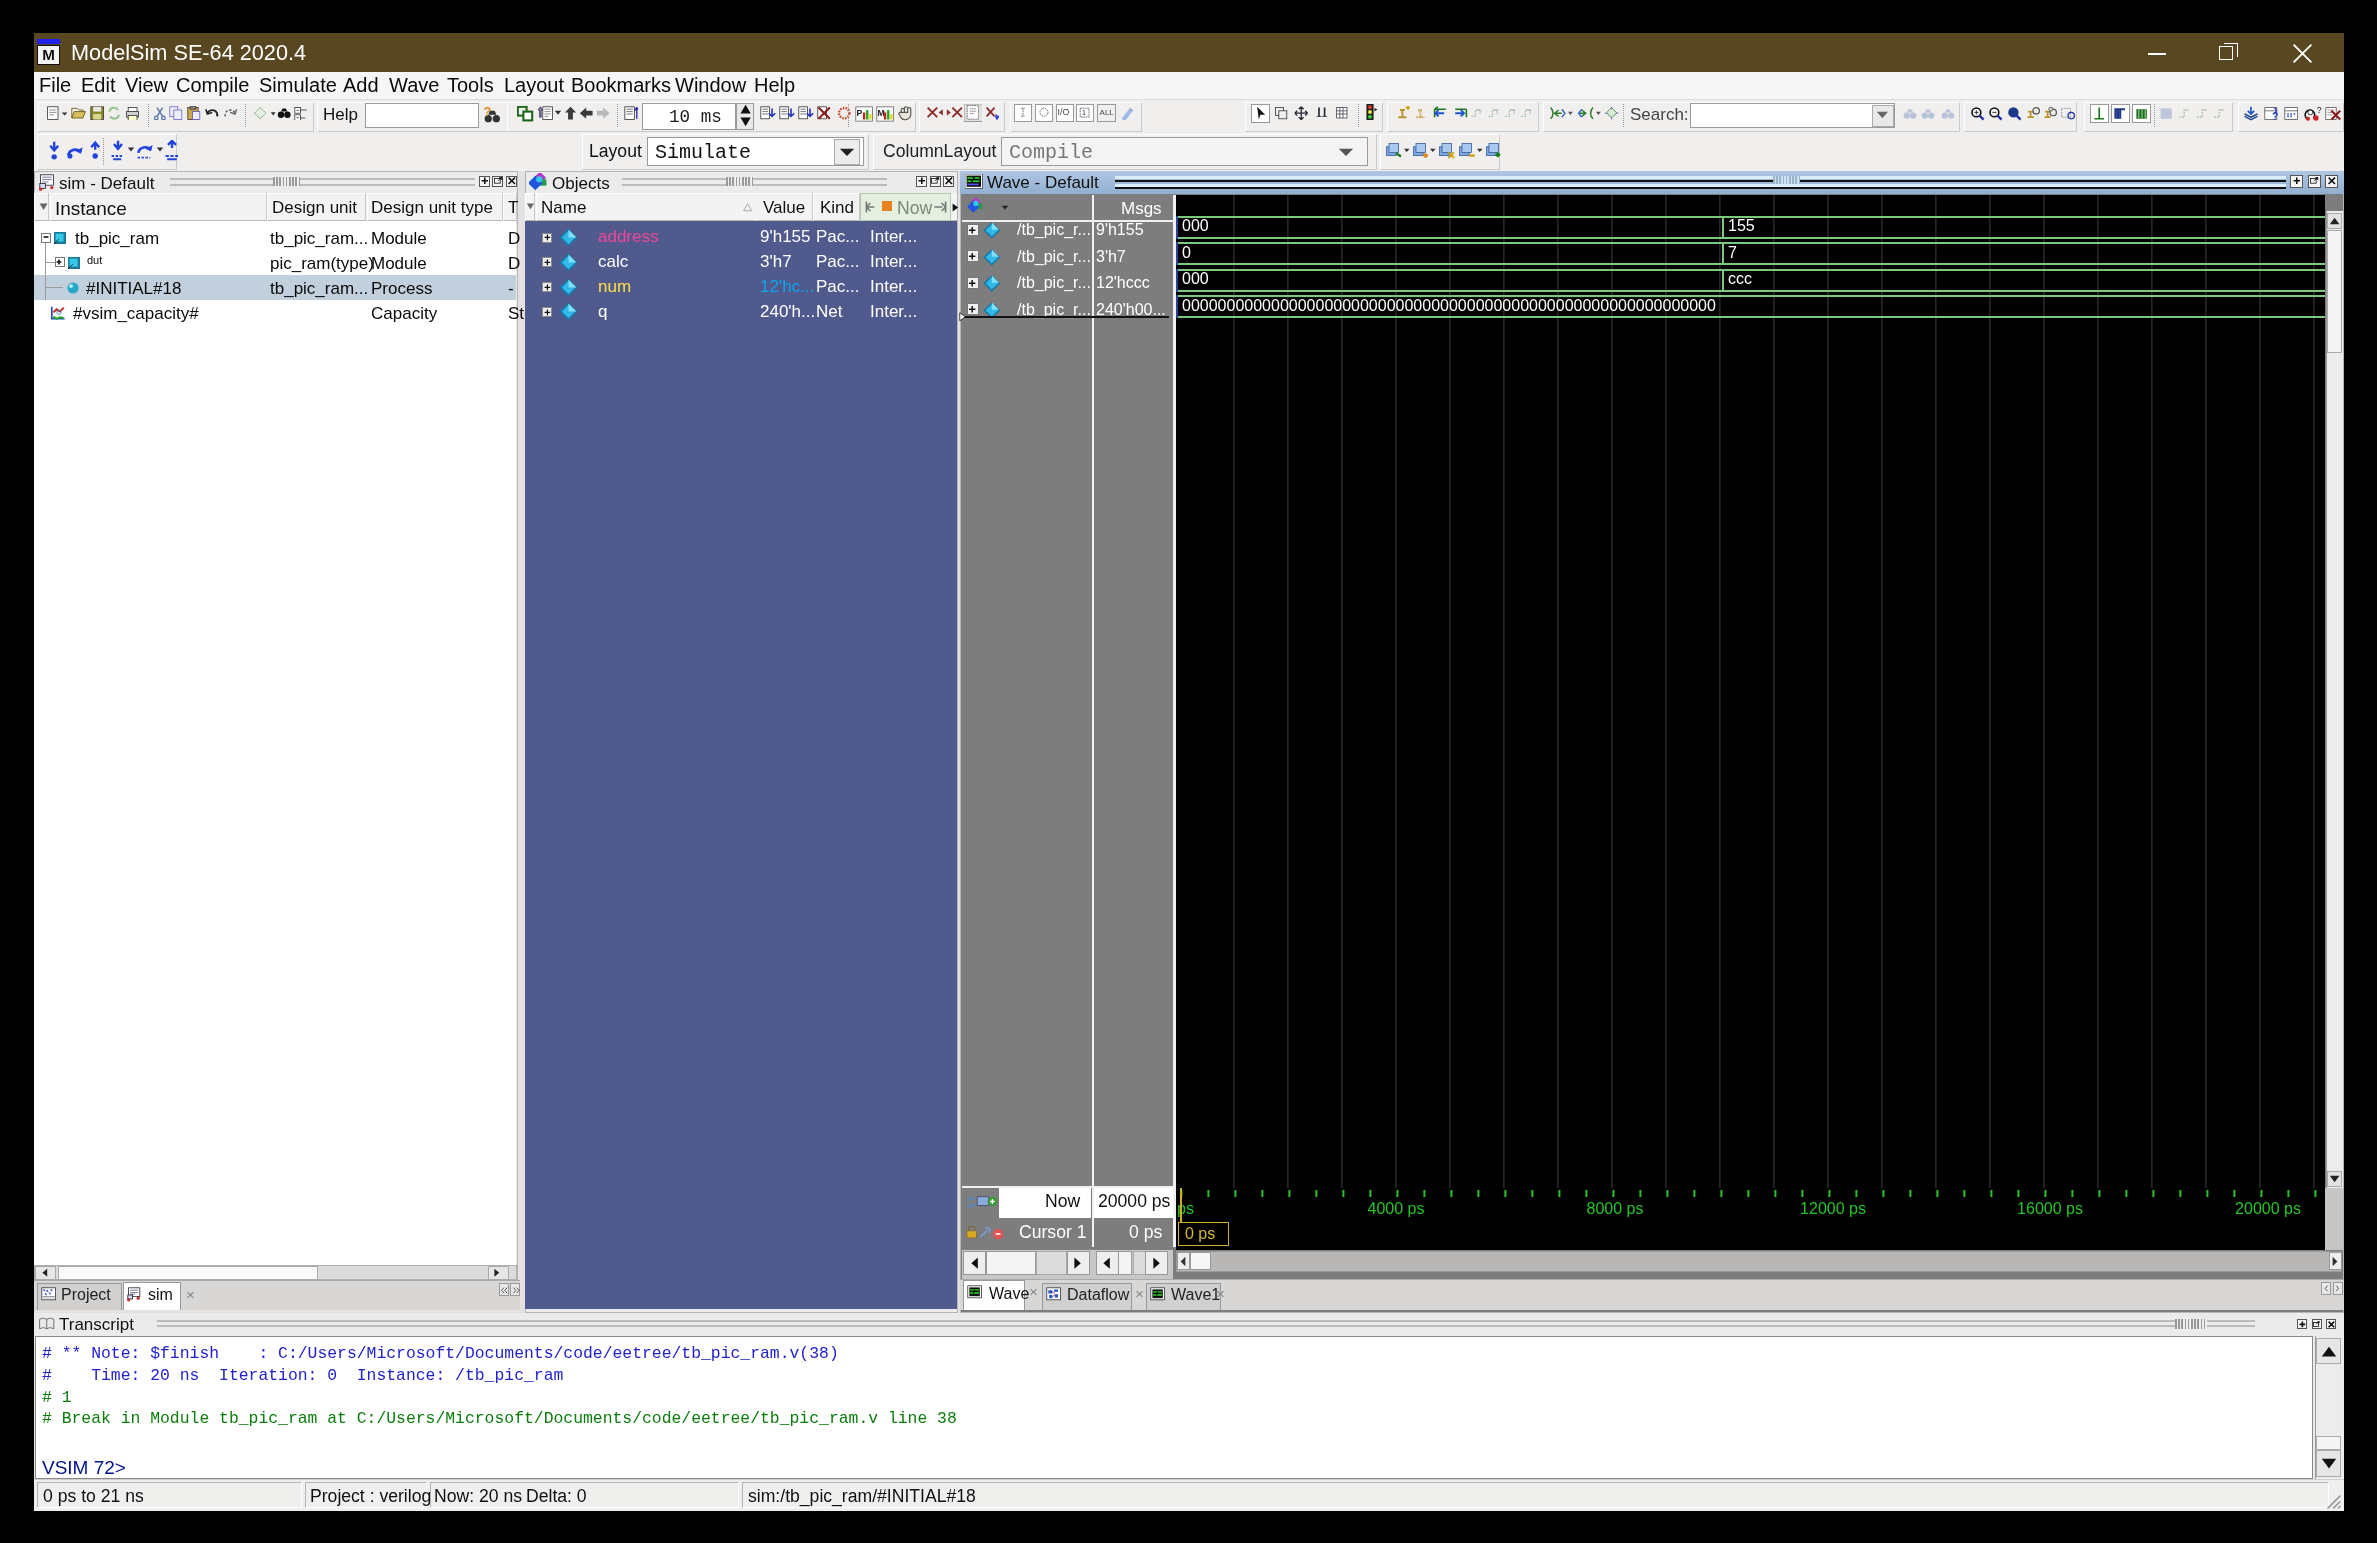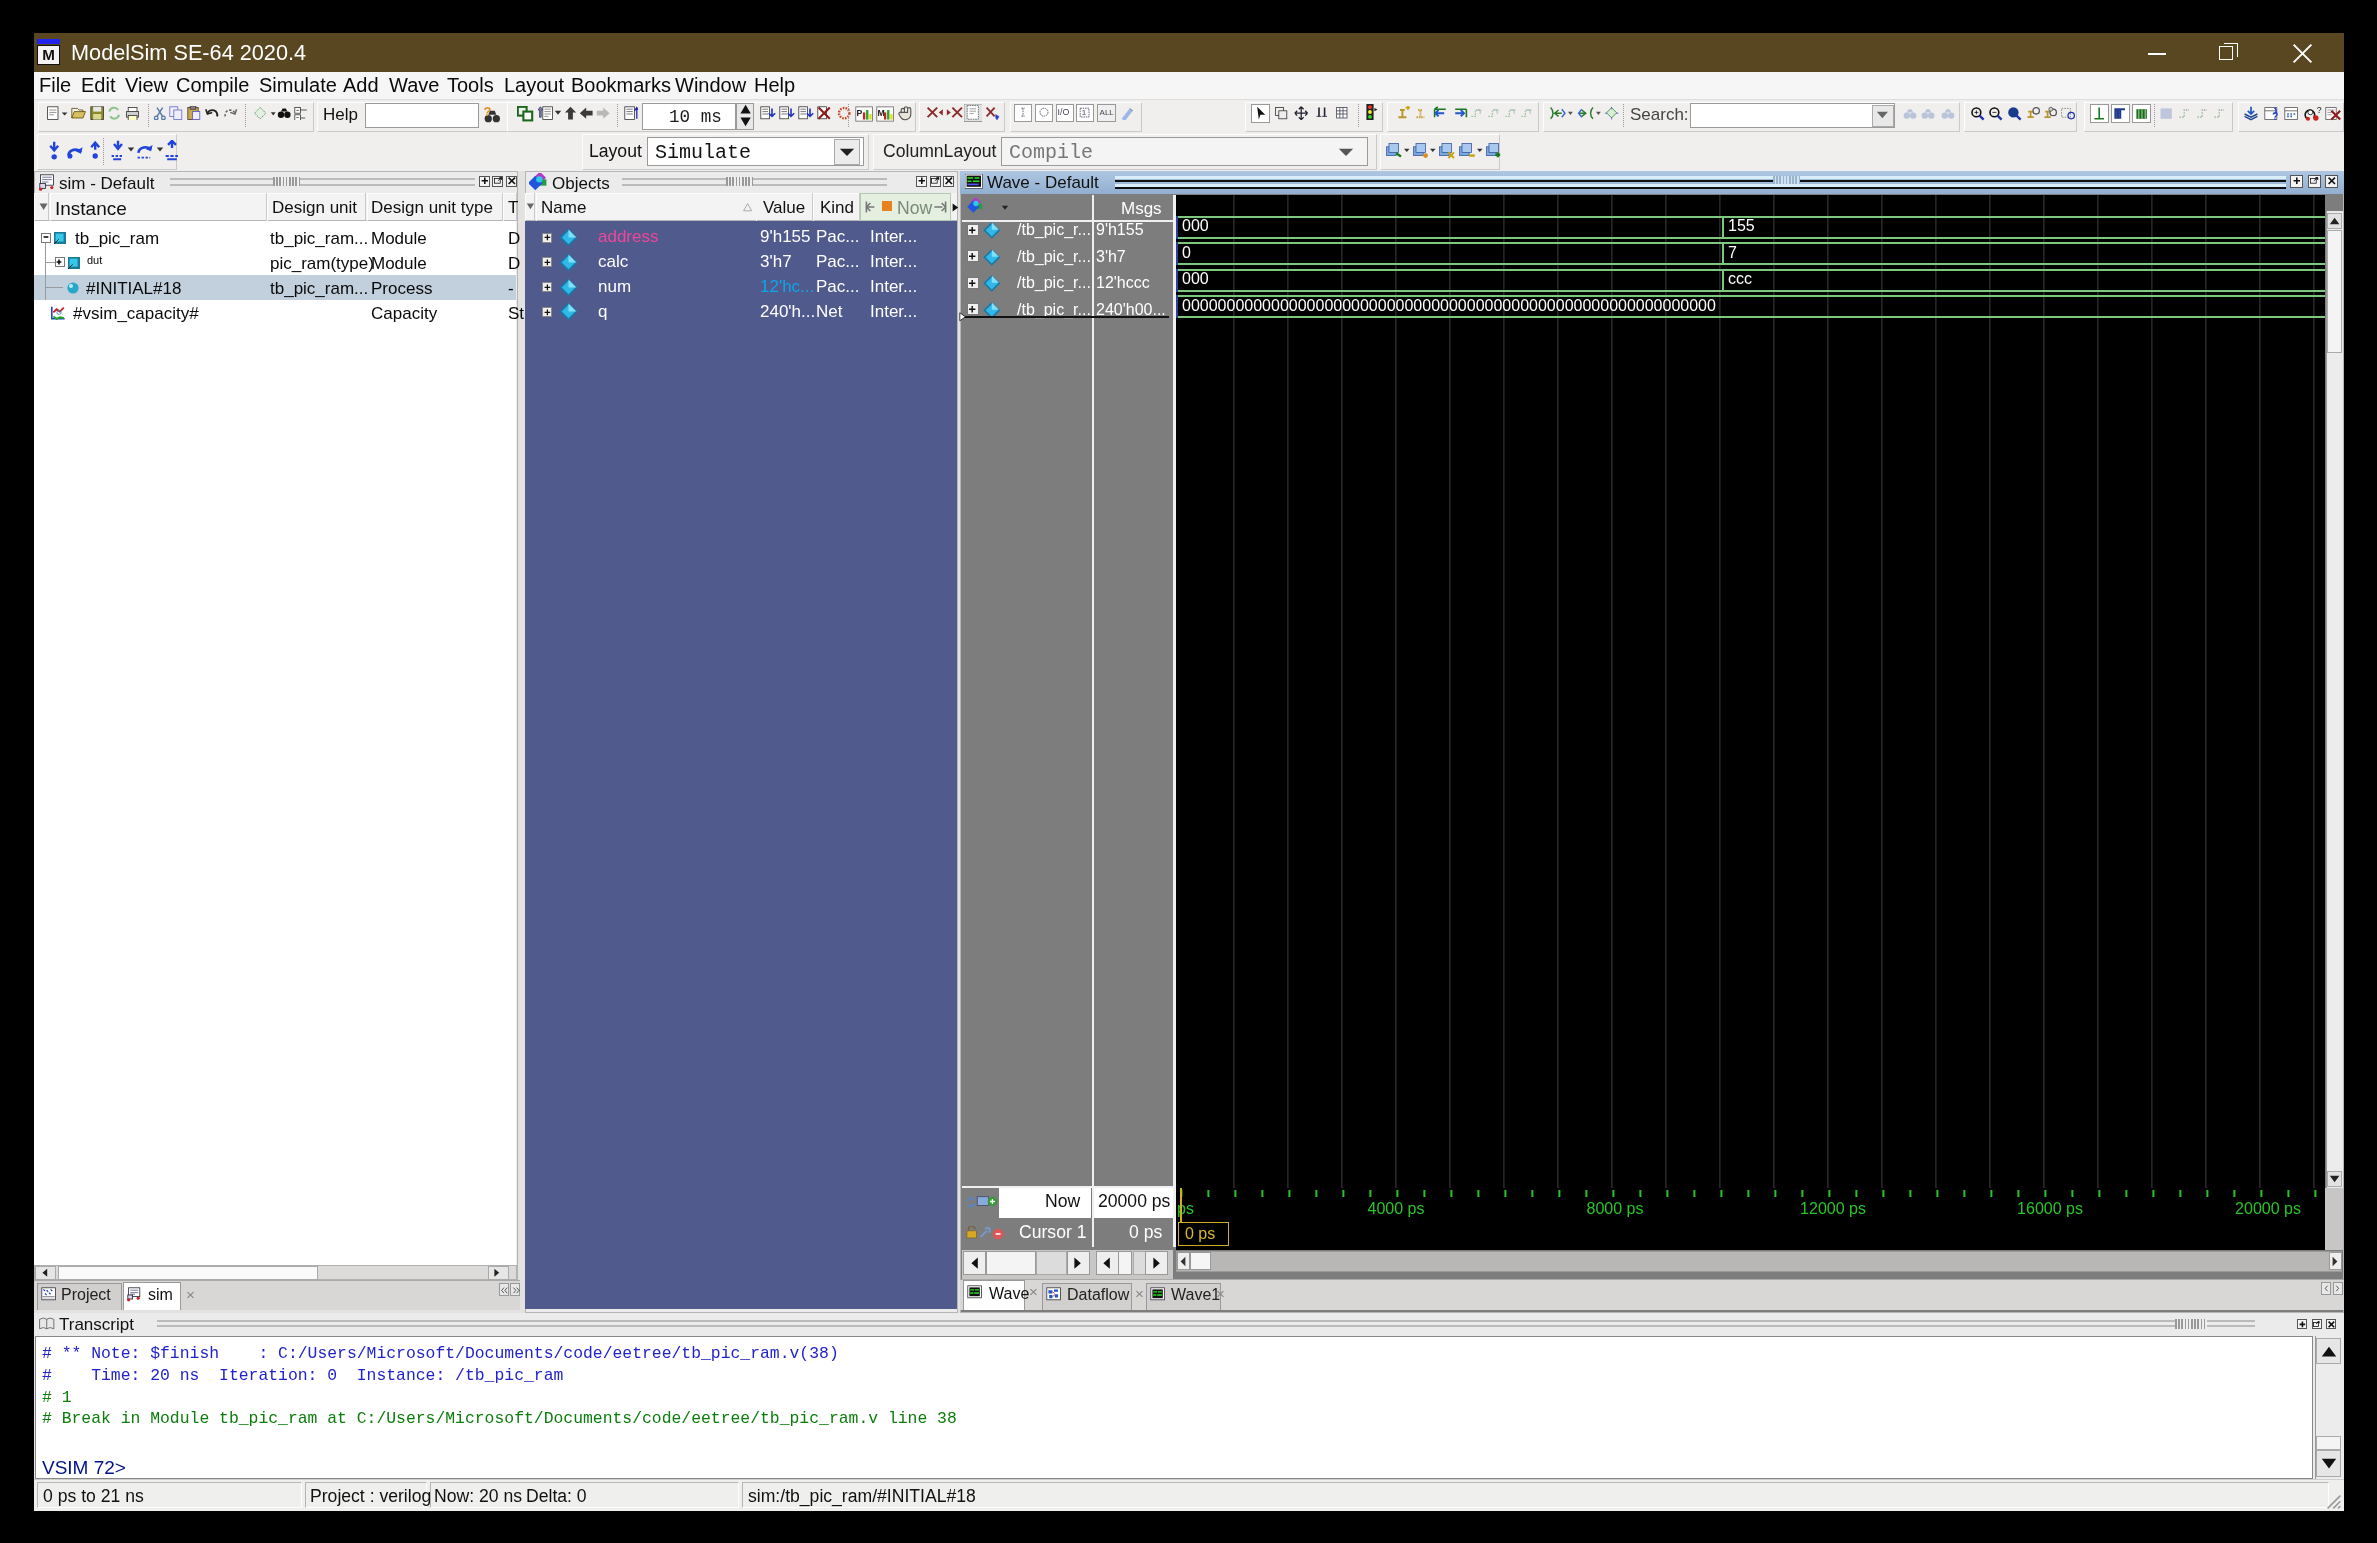--- a/index.html
+++ b/index.html
@@ -695,21 +695,21 @@
 <div class="a" style="left:816px;top:252px;font-size:17px;color:#fff;white-space:pre">Pac...</div>
 <div class="a" style="left:870px;top:252px;font-size:17px;color:#fff;white-space:pre">Inter...</div>
 <div class="a" style="left:542px;top:282px;width:10.4px;height:10.4px;background:#f0f0f0;border:0.8px solid #888"></div>
 <svg class="a" style="left:543px;top:283px" width="8.8" height="8.8" viewBox="0 0 11 11">
     <path d="M5.5 2 v7 M2 5.5 h7" stroke="#111" stroke-width="1.6"></path>
   </svg>
 <svg class="a" style="left:559px;top:278px" width="19" height="19" viewBox="0 0 24 24">
     <rect x="5" y="5" width="14" height="14" transform="rotate(45 12 12)" fill="#30b8e8" stroke="#1878a8" stroke-width="2"></rect>
     <path d="M12 2 L22 12 L12 12 Z" fill="#80e0f8"></path>
   </svg>
-<div class="a" style="left:598px;top:277px;font-size:17px;color:#ffffff;white-space:pre">num</div>
+<div class="a" style="left:598px;top:277px;font-size:17px;color:#fde047;white-space:pre">num</div>
 <div class="a" style="left:760px;top:277px;font-size:17px;color:#0ea5e9;white-space:pre">12'hc...</div>
 <div class="a" style="left:816px;top:277px;font-size:17px;color:#fff;white-space:pre">Pac...</div>
 <div class="a" style="left:870px;top:277px;font-size:17px;color:#fff;white-space:pre">Inter...</div>
 <div class="a" style="left:542px;top:307px;width:10.4px;height:10.4px;background:#f0f0f0;border:0.8px solid #888"></div>
 <svg class="a" style="left:543px;top:308px" width="8.8" height="8.8" viewBox="0 0 11 11">
     <path d="M5.5 2 v7 M2 5.5 h7" stroke="#111" stroke-width="1.6"></path>
   </svg>
 <svg class="a" style="left:559px;top:302px" width="19" height="19" viewBox="0 0 24 24">
     <rect x="5" y="5" width="14" height="14" transform="rotate(45 12 12)" fill="#30b8e8" stroke="#1878a8" stroke-width="2"></rect>
     <path d="M12 2 L22 12 L12 12 Z" fill="#80e0f8"></path>

